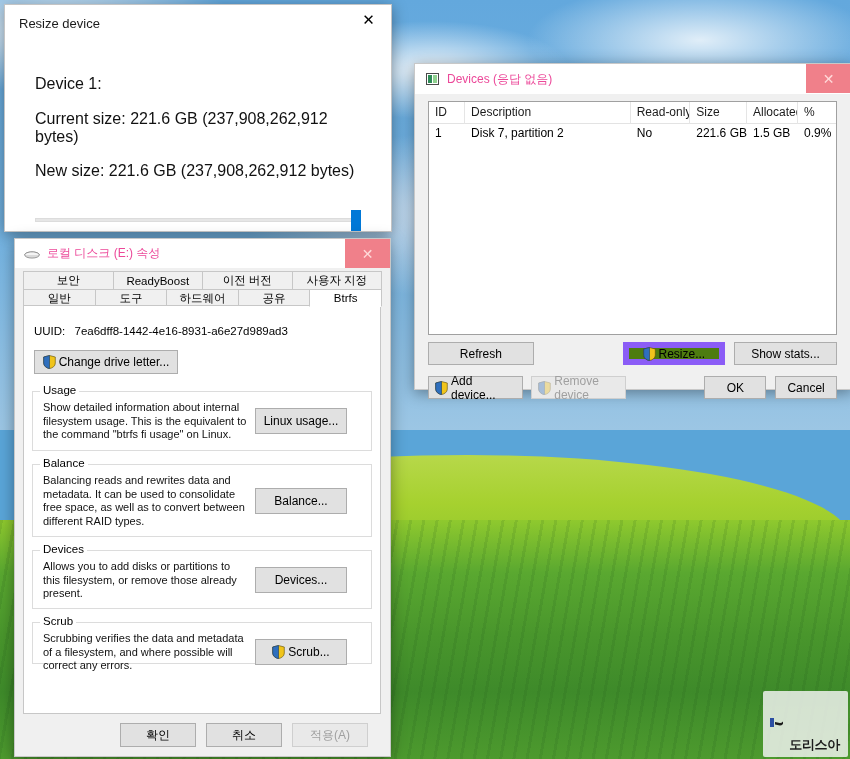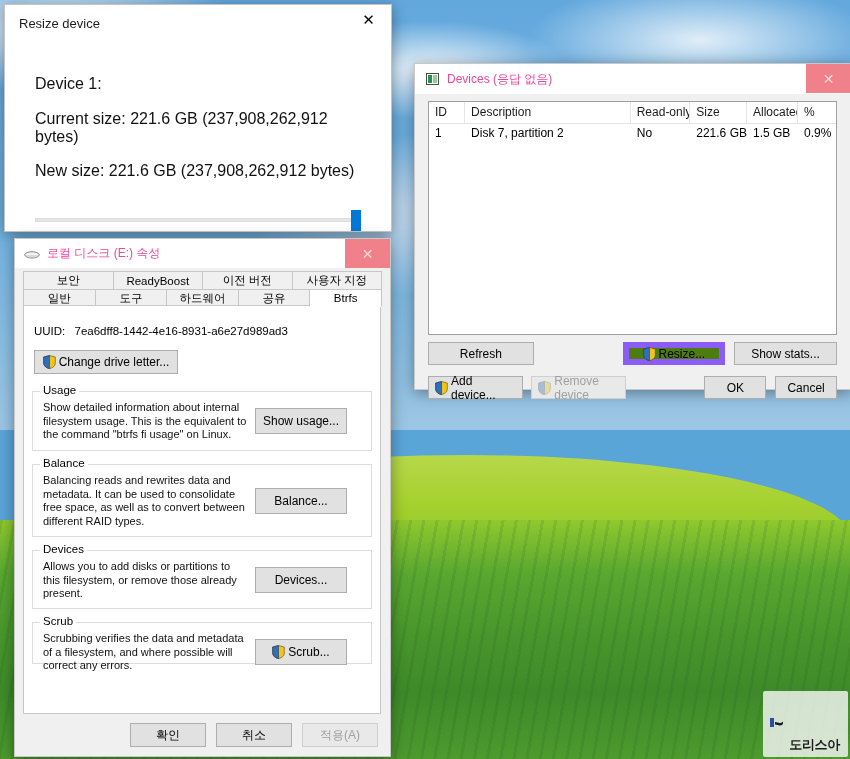--- a/index.html
+++ b/index.html
@@ -118,21 +118,21 @@
   }
   .uuid{font-size:11.5px;margin:19px 0 0 10px;color:#000;}
   .group{
     position:relative;margin:0 8px;border:1px solid #dcdcdc;box-sizing:border-box;padding:9px 10px 8px 10px;
   }
   .group > .glabel{
     position:absolute;top:-8px;left:7px;background:#fff;padding:0 3px;font-size:11.5px;color:#000;
   }
   .gtext{font-size:11px;line-height:13.5px;color:#111;width:205px;}
   .grow{display:flex;align-items:center;justify-content:space-between;}
-  .btnbar{position:absolute;left:0;right:0;bottom:0;height:42px;display:flex;align-items:center;justify-content:flex-end;gap:10px;padding-right:12px;box-sizing:border-box;}
+  .btnbar{position:absolute;left:0;right:0;bottom:0;height:42px;display:flex;align-items:center;justify-content:flex-end;gap:10px;padding-right:22px;box-sizing:border-box;}
 </style>
 </head>
 <body>
 
 <div id="desktop">
   <div class="sky"></div>
   <div class="hill"></div>
   <div class="field"></div>
   <div class="field-streaks"></div>
 </div>
@@ -287,21 +287,21 @@
             </svg>
         </span>
         <span>Change drive letter...</span>
       </div>
     </div>
 
     <div class="group" style="margin-top:17px;height:60px;">
       <span class="glabel">Usage</span>
       <div class="grow">
         <div class="gtext">Show detailed information about internal filesystem usage. This is the equivalent to the command "btrfs fi usage" on Linux.</div>
-        <div class="btn" style="width:92px;height:26px;margin-right:14px;">Show usage...</div>
+        <div class="btn" style="width:92px;height:26px;margin-right:14px;">Linux usage...</div>
       </div>
     </div>
 
     <div class="group" style="margin-top:13px;height:73px;">
       <span class="glabel">Balance</span>
       <div class="grow">
         <div class="gtext">Balancing reads and rewrites data and metadata. It can be used to consolidate free space, as well as to convert between different RAID types.</div>
         <div class="btn" style="width:92px;height:26px;margin-right:14px;">Balance...</div>
       </div>
     </div>

